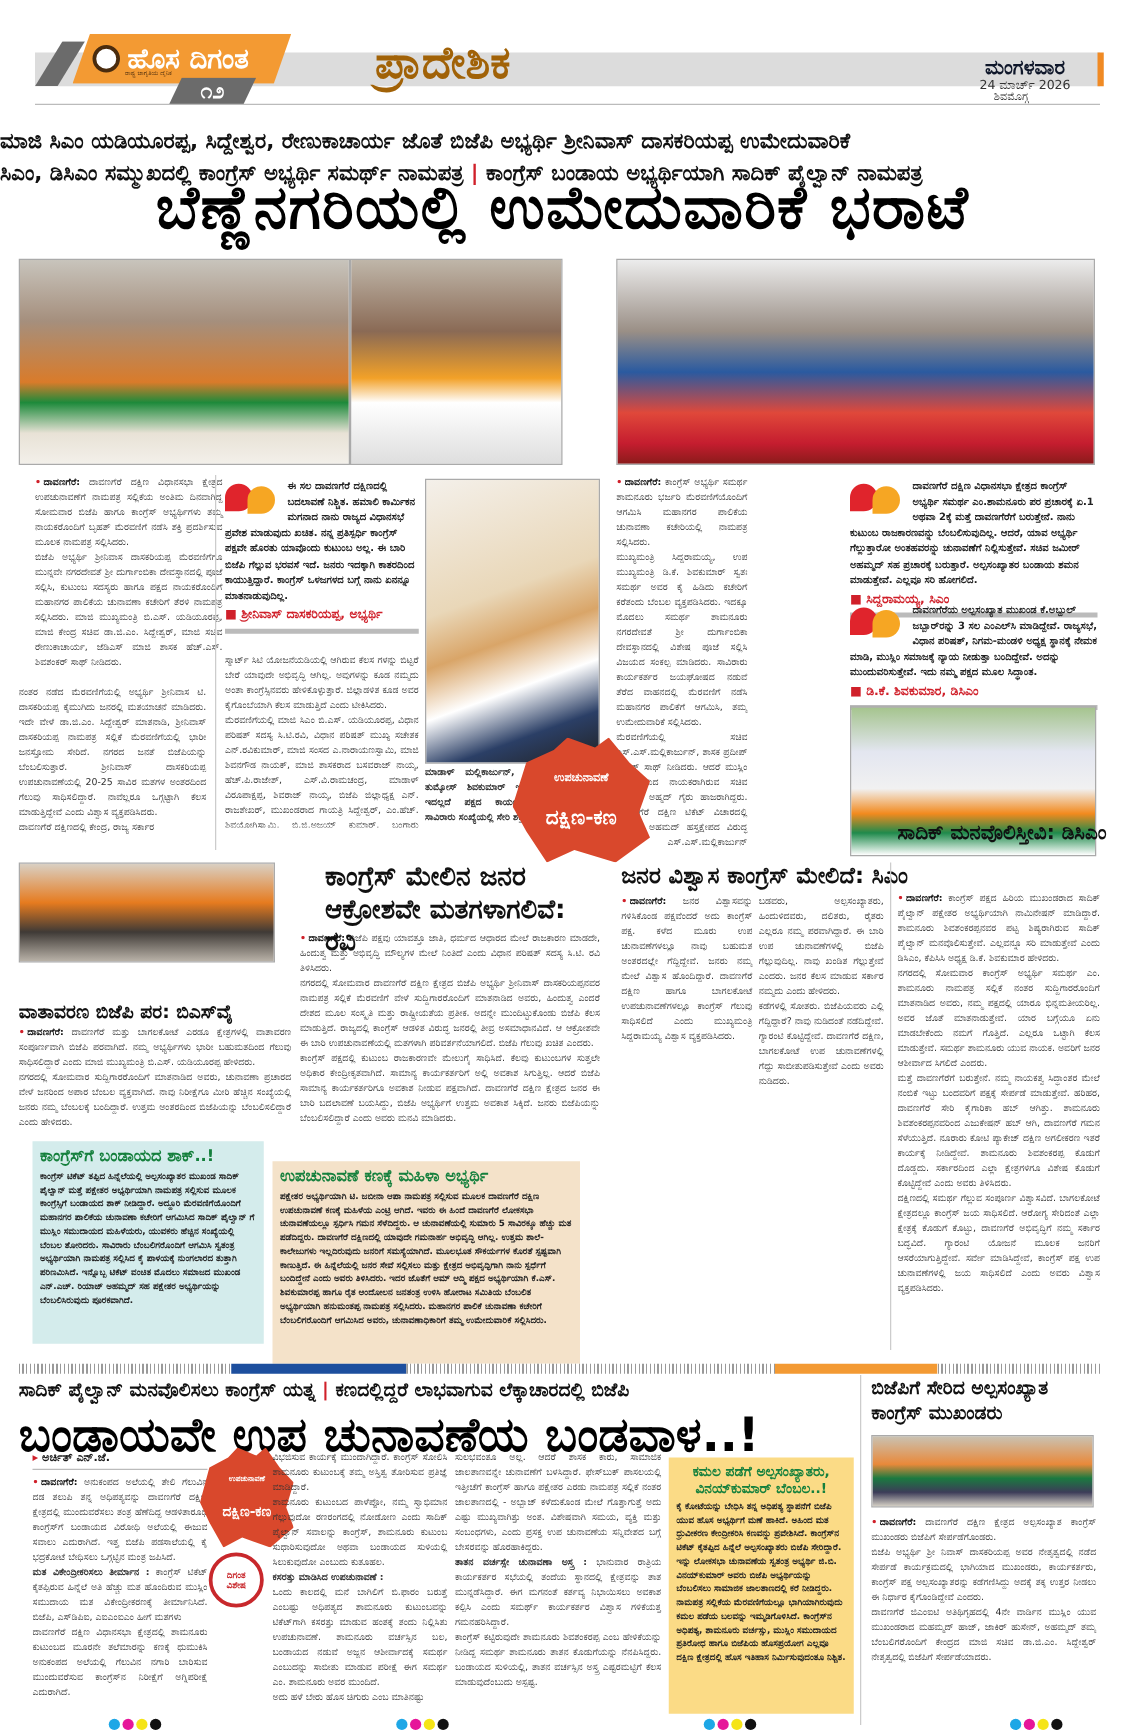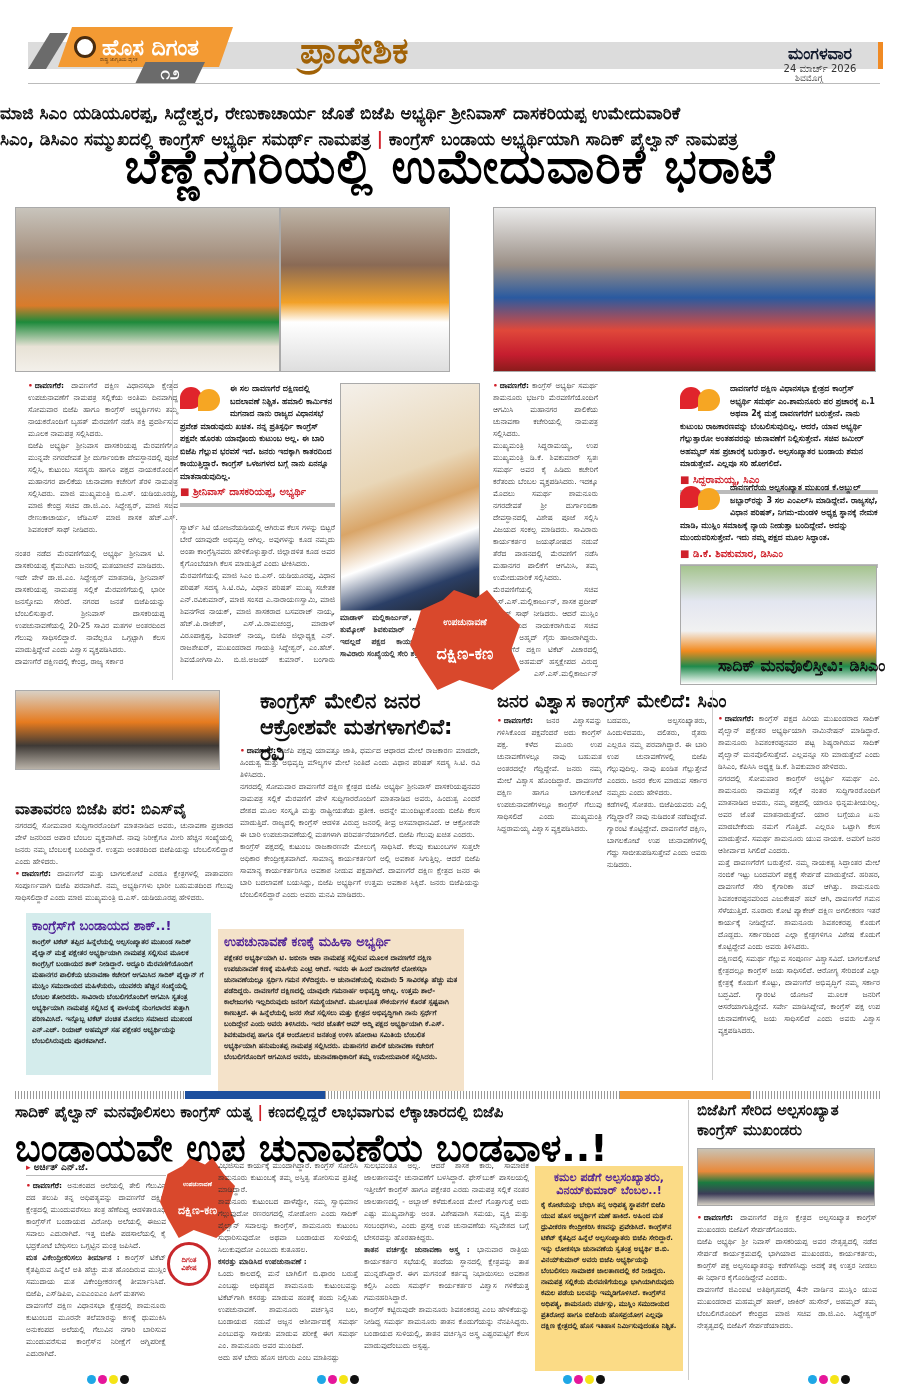--- a/index.html
+++ b/index.html
@@ -60,21 +60,21 @@
   
   .subhead { font-weight: bold; color: #111; }
   .sh-ravi { left: 260px; top: 688px; width: 220px; font-size: 21px; line-height: 26px; }
   .sh-cm { left: 497px; top: 690px; font-size: 18px; }
   .sh-dcm { left: 718px; top: 656px; font-size: 16px; }
   .sh-bsy { left: 15px; top: 800px; font-size: 15px; }
   
   .box-blue { left: 26px; top: 913px; width: 185px; height: 162px; background: #d4ecec; padding: 5px 6px; }
   .box-beige { left: 218px; top: 913px; width: 246px; height: 162px; background: #f4e2c9; padding: 5px 6px; margin-top: 16px; }
   .box-yellow { left: 535px; top: 1166px; width: 148px; height: 205px; background: #fbdb86; padding: 5px 6px; }
-  .box-head { font-weight: bold; font-size: 13px; color: #4c1d95; margin-bottom: 3px; }
+  .box-head { font-weight: bold; font-size: 13px; color: #15803d; margin-bottom: 3px; }
   .box-yellow .box-head { font-size: 11px; text-align: center; }
   .box-text { font-size: 7px; line-height: 11px; color: #222; font-weight: bold; }
   
   .stripe-bar { top: 1091px; height: 8px; }
   .stripe-grey { background: repeating-linear-gradient(90deg,#999 0 1px,#fff 1px 3px); }
   .stripe-blue { background: #1d4f9e; }
   .stripe-orange { background: #f39a33; }
   .kicker2 { left: 15px; top: 1103px; font-size: 15px; font-weight: bold; color: #111; }
   .main-head2 { left: 15px; top: 1126px; font-size: 38px; font-weight: 900; color: #000; }
   .sh-right { left: 697px; top: 1100px; width: 185px; font-size: 15px; line-height: 20px; font-weight: bold; }
@@ -170,22 +170,22 @@
 <div class="abs photo photo-rally"></div>
 
 <div class="abs map-badge map1">
   <span class="map-small">ಉಪಚುನಾವಣೆ</span>
   <span class="map-large">ದಕ್ಷಿಣ-ಕಣ</span>
 </div>
 
 <div class="abs photo photo-crowd"></div>
 <div class="abs subhead sh-bsy">ವಾತಾವರಣ ಬಿಜೆಪಿ ಪರ: ಬಿಎಸ್‌ವೈ</div>
 <div class="abs body-text" style="left:15px;top:820px;width:218px;">
+  <p><span class="dateline">ದಾವಣಗೆರೆ:</span> <span>ದಾವಣಗೆರೆ ಮತ್ತು ಬಾಗಲಕೋಟೆ ಎರಡೂ ಕ್ಷೇತ್ರಗಳಲ್ಲಿ ವಾತಾವರಣ ಸಂಪೂರ್ಣವಾಗಿ ಬಿಜೆಪಿ ಪರವಾಗಿದೆ. ನಮ್ಮ ಅಭ್ಯರ್ಥಿಗಳು ಭಾರೀ ಬಹುಮತದಿಂದ ಗೆಲುವು ಸಾಧಿಸಲಿದ್ದಾರೆ ಎಂದು ಮಾಜಿ ಮುಖ್ಯಮಂತ್ರಿ ಬಿ.ಎಸ್. ಯಡಿಯೂರಪ್ಪ ಹೇಳಿದರು.</span></p>
   <p>ನಗರದಲ್ಲಿ ಸೋಮವಾರ ಸುದ್ದಿಗಾರರೊಂದಿಗೆ ಮಾತನಾಡಿದ ಅವರು, ಚುನಾವಣಾ ಪ್ರಚಾರದ ವೇಳೆ ಜನರಿಂದ ಅಪಾರ ಬೆಂಬಲ ವ್ಯಕ್ತವಾಗಿದೆ. ನಾವು ನಿರೀಕ್ಷೆಗೂ ಮೀರಿ ಹೆಚ್ಚಿನ ಸಂಖ್ಯೆಯಲ್ಲಿ ಜನರು ನಮ್ಮ ಬೆಂಬಲಕ್ಕೆ ಬಂದಿದ್ದಾರೆ. ಉತ್ತಮ ಅಂತರದಿಂದ ಬಿಜೆಪಿಯನ್ನು ಬೆಂಬಲಿಸಲಿದ್ದಾರೆ ಎಂದು ಹೇಳಿದರು.</p>
-  <p><span class="dateline">ದಾವಣಗೆರೆ:</span> <span>ದಾವಣಗೆರೆ ಮತ್ತು ಬಾಗಲಕೋಟೆ ಎರಡೂ ಕ್ಷೇತ್ರಗಳಲ್ಲಿ ವಾತಾವರಣ ಸಂಪೂರ್ಣವಾಗಿ ಬಿಜೆಪಿ ಪರವಾಗಿದೆ. ನಮ್ಮ ಅಭ್ಯರ್ಥಿಗಳು ಭಾರೀ ಬಹುಮತದಿಂದ ಗೆಲುವು ಸಾಧಿಸಲಿದ್ದಾರೆ ಎಂದು ಮಾಜಿ ಮುಖ್ಯಮಂತ್ರಿ ಬಿ.ಎಸ್. ಯಡಿಯೂರಪ್ಪ ಹೇಳಿದರು.</span></p>
 </div>
 
 <div class="abs subhead sh-ravi">ಕಾಂಗ್ರೆಸ್ ಮೇಲಿನ ಜನರ ಆಕ್ರೋಶವೇ ಮತಗಳಾಗಲಿವೆ: ರವಿ</div>
 <div class="abs body-text" style="left:240px;top:745px;width:240px;height:160px;overflow:hidden;">
   <p><span class="dateline">ದಾವಣಗೆರೆ:</span> <span>ಬಿಜೆಪಿ ಪಕ್ಷವು ಯಾವತ್ತೂ ಜಾತಿ, ಧರ್ಮದ ಆಧಾರದ ಮೇಲೆ ರಾಜಕಾರಣ ಮಾಡದೇ, ಹಿಂದುತ್ವ ಮತ್ತು ಅಭಿವೃದ್ಧಿ ಮೌಲ್ಯಗಳ ಮೇಲೆ ನಿಂತಿದೆ ಎಂದು ವಿಧಾನ ಪರಿಷತ್ ಸದಸ್ಯ ಸಿ.ಟಿ. ರವಿ ತಿಳಿಸಿದರು.</span></p>
   <p>ನಗರದಲ್ಲಿ ಸೋಮವಾರ ದಾವಣಗೆರೆ ದಕ್ಷಿಣ ಕ್ಷೇತ್ರದ ಬಿಜೆಪಿ ಅಭ್ಯರ್ಥಿ ಶ್ರೀನಿವಾಸ್ ದಾಸಕರಿಯಪ್ಪನವರ ನಾಮಪತ್ರ ಸಲ್ಲಿಕೆ ಮೆರವಣಿಗೆ ವೇಳೆ ಸುದ್ದಿಗಾರರೊಂದಿಗೆ ಮಾತನಾಡಿದ ಅವರು, ಹಿಂದುತ್ವ ಎಂದರೆ ದೇಶದ ಮೂಲ ಸಂಸ್ಕೃತಿ ಮತ್ತು ರಾಷ್ಟ್ರೀಯತೆಯ ಪ್ರತೀಕ. ಅದನ್ನೇ ಮುಂದಿಟ್ಟುಕೊಂಡು ಬಿಜೆಪಿ ಕೆಲಸ ಮಾಡುತ್ತಿದೆ. ರಾಜ್ಯದಲ್ಲಿ ಕಾಂಗ್ರೆಸ್ ಆಡಳಿತ ವಿರುದ್ಧ ಜನರಲ್ಲಿ ತೀವ್ರ ಅಸಮಾಧಾನವಿದೆ. ಆ ಆಕ್ರೋಶವೇ ಈ ಬಾರಿ ಉಪಚುನಾವಣೆಯಲ್ಲಿ ಮತಗಳಾಗಿ ಪರಿವರ್ತನೆಯಾಗಲಿದೆ. ಬಿಜೆಪಿ ಗೆಲುವು ಖಚಿತ ಎಂದರು.</p>
   <p>ಕಾಂಗ್ರೆಸ್ ಪಕ್ಷದಲ್ಲಿ ಕುಟುಂಬ ರಾಜಕಾರಣವೇ ಮೇಲುಗೈ ಸಾಧಿಸಿದೆ. ಕೆಲವು ಕುಟುಂಬಗಳ ಸುತ್ತಲೇ ಅಧಿಕಾರ ಕೇಂದ್ರೀಕೃತವಾಗಿದೆ. ಸಾಮಾನ್ಯ ಕಾರ್ಯಕರ್ತರಿಗೆ ಅಲ್ಲಿ ಅವಕಾಶ ಸಿಗುತ್ತಿಲ್ಲ. ಆದರೆ ಬಿಜೆಪಿ ಸಾಮಾನ್ಯ ಕಾರ್ಯಕರ್ತರಿಗೂ ಅವಕಾಶ ನೀಡುವ ಪಕ್ಷವಾಗಿದೆ. ದಾವಣಗೆರೆ ದಕ್ಷಿಣ ಕ್ಷೇತ್ರದ ಜನರ ಈ ಬಾರಿ ಬದಲಾವಣೆ ಬಯಸಿದ್ದು, ಬಿಜೆಪಿ ಅಭ್ಯರ್ಥಿಗೆ ಉತ್ತಮ ಅವಕಾಶ ಸಿಕ್ಕಿದೆ. ಜನರು ಬಿಜೆಪಿಯನ್ನು ಬೆಂಬಲಿಸಲಿದ್ದಾರೆ ಎಂದು ಅವರು ಮನವಿ ಮಾಡಿದರು.</p>
 </div>
 
 <div class="abs subhead sh-cm">ಜನರ ವಿಶ್ವಾಸ ಕಾಂಗ್ರೆಸ್ ಮೇಲಿದೆ: ಸಿಎಂ</div>

